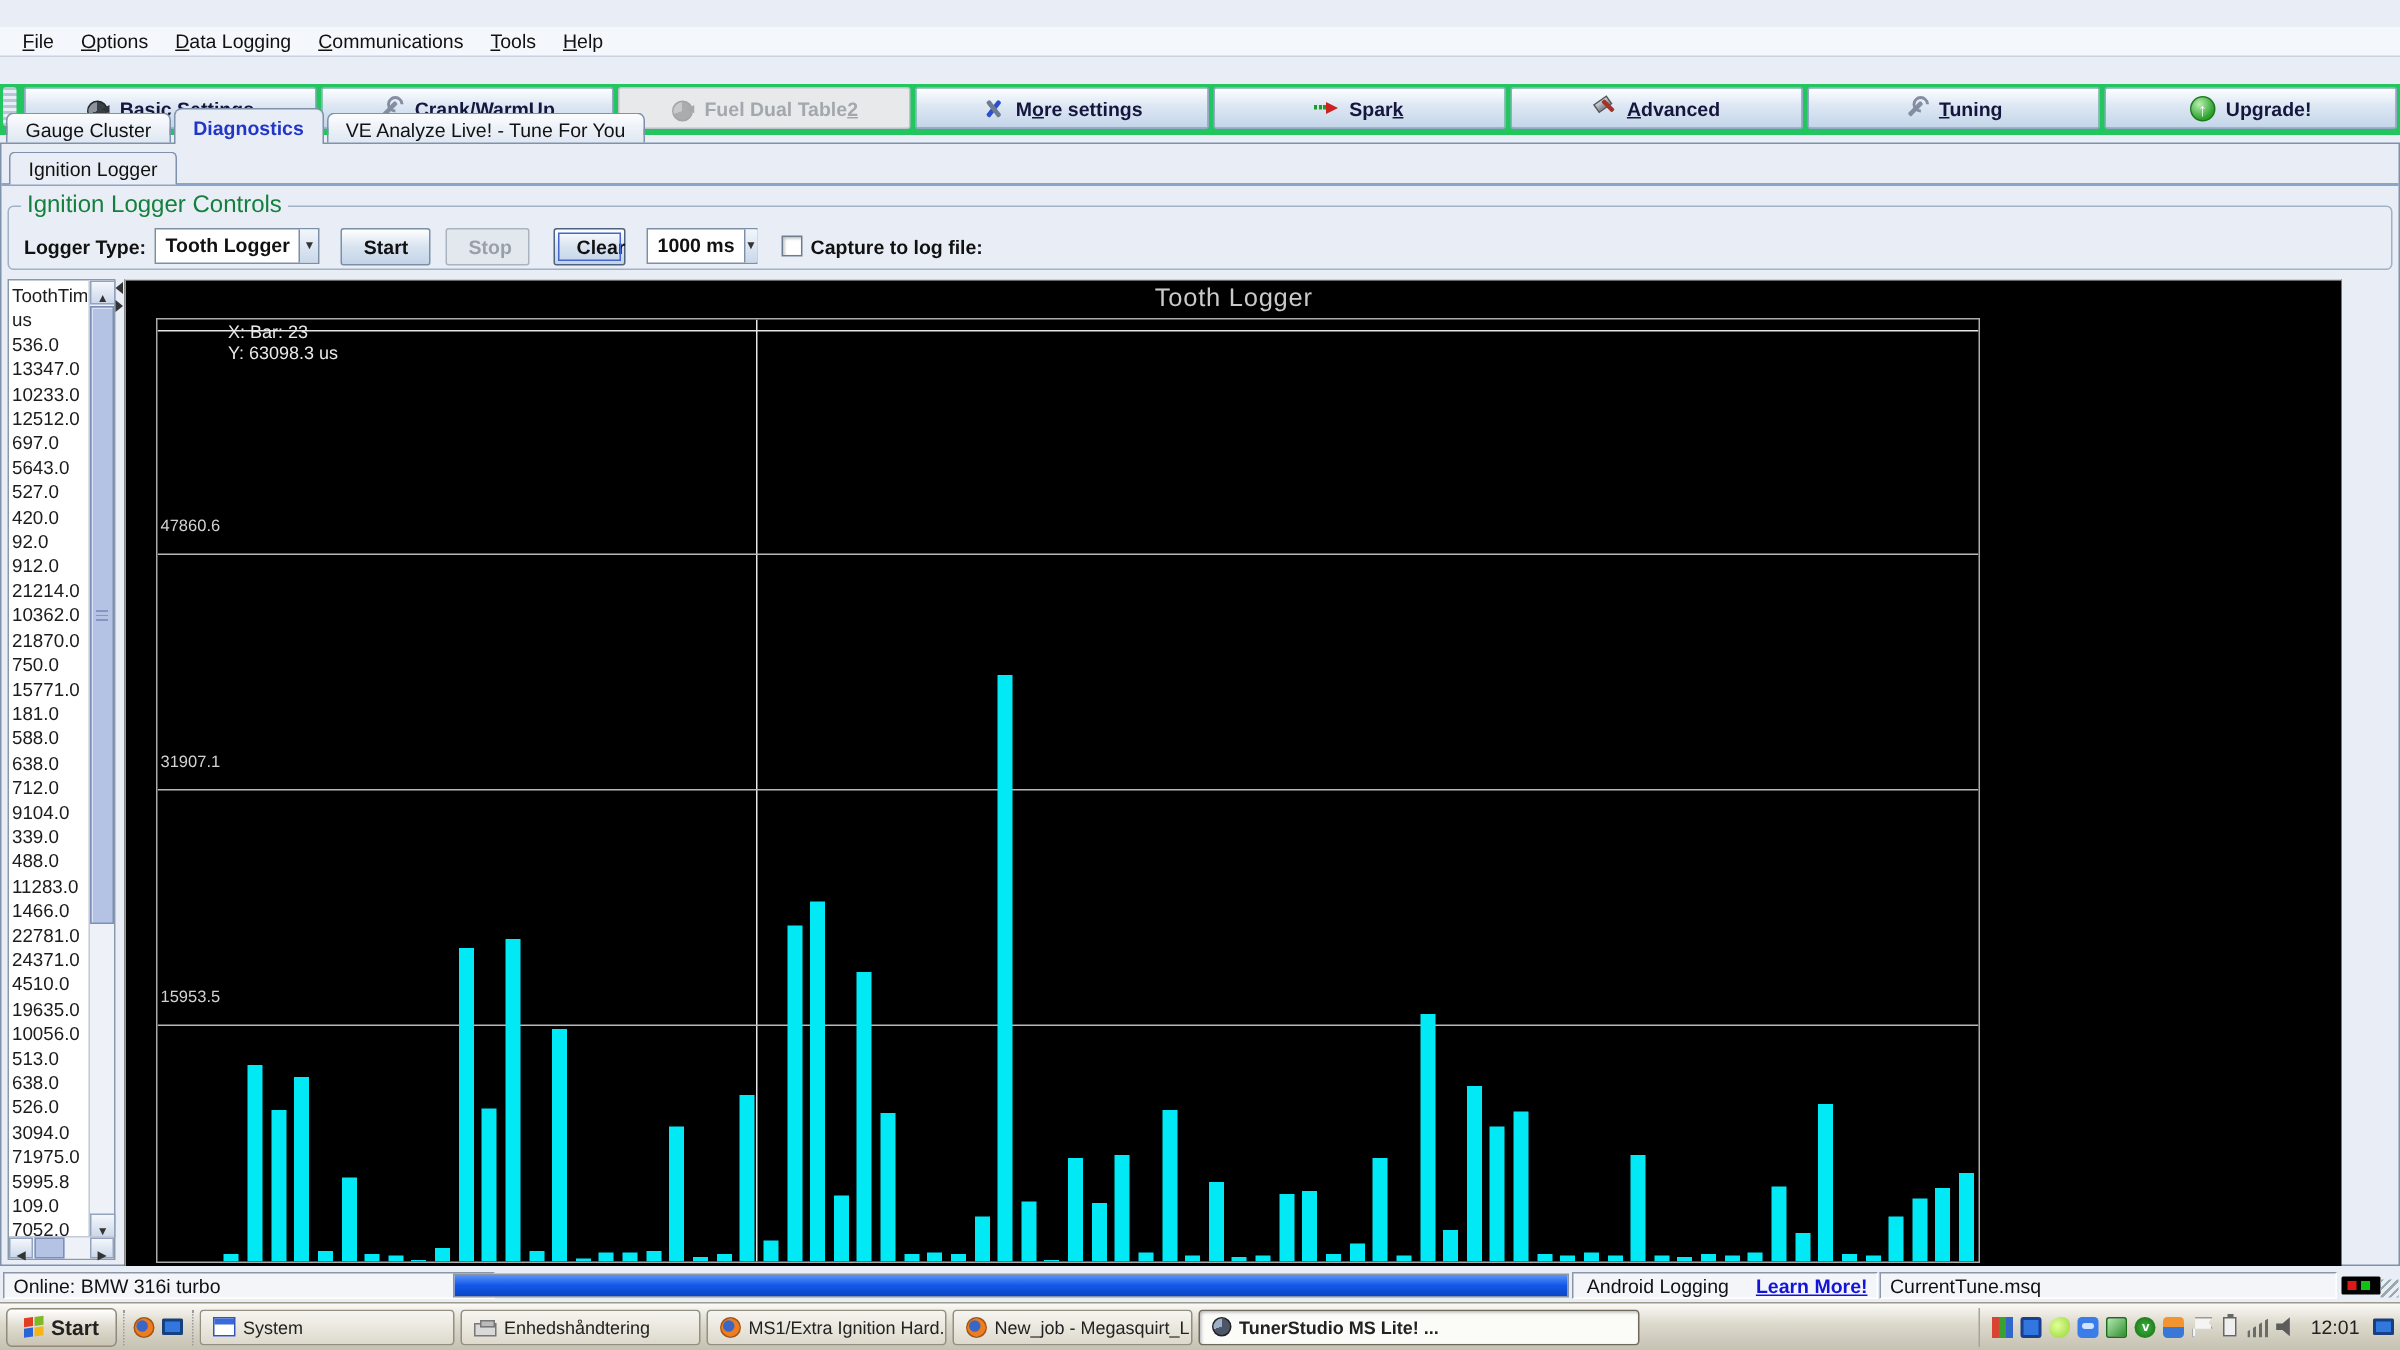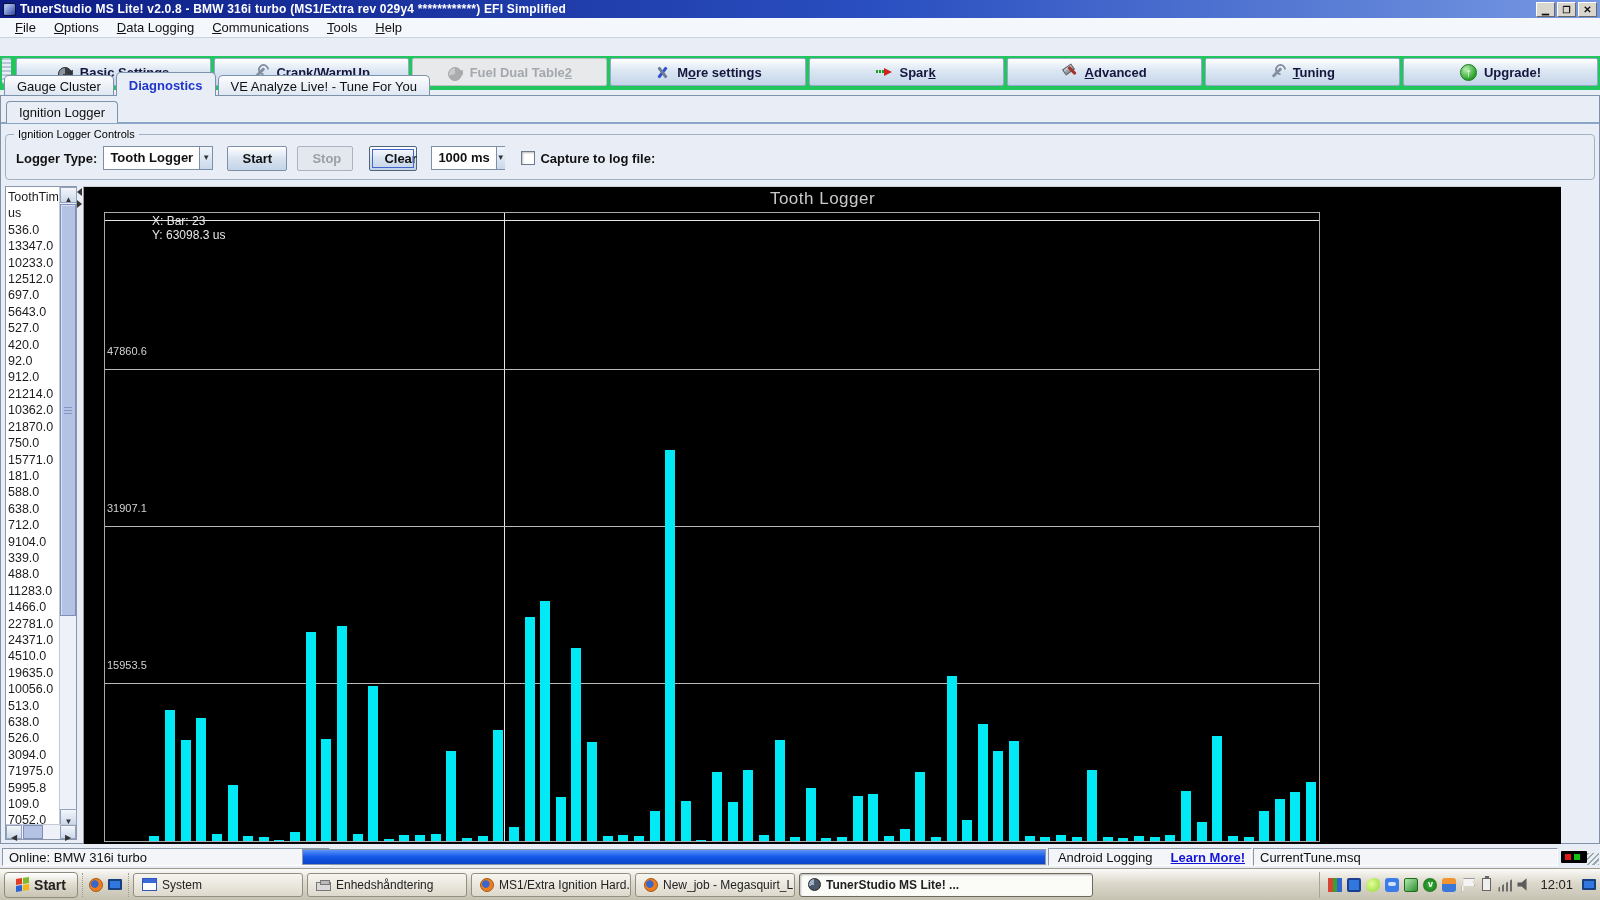--- a/index.html
+++ b/index.html
@@ -50,21 +50,21 @@
 
 .tabrow{position:absolute;left:0;top:72px;width:100%;height:24px;display:flex;align-items:flex-end;padding-left:4px;gap:2px}
 .tab{height:21px;padding:3px 12px 2px;font-size:13px;color:#111;background:linear-gradient(#fbfcfe,#dde6f1);border:1px solid #7e92ac;border-bottom:none;border-radius:5px 5px 0 0;white-space:nowrap}
 .tab.selected{height:24px;background:#e9eef6;color:#2136c8;font-weight:bold;padding-top:5px;position:relative;z-index:3}
 
 
 .content{position:absolute;left:0;top:95px;width:1600px;height:749px;background:#e9eef6;border:1px solid #7e92ac;z-index:2}
 .subtab{position:absolute;left:5px;top:5px;height:22px;padding:3px 12px;font-size:13px;color:#111;background:#e9eef6;border:1px solid #7e92ac;border-bottom:none;border-radius:4px 4px 0 0;z-index:2}
 .subtab-line{position:absolute;left:0;top:26px;width:100%;height:2px;background:#8aa5c6}
 .groupbox{position:absolute;left:4px;top:32px;width:1590px;height:52px;border:1px solid #9fb2c6;border-radius:4px;padding:0}
-.groupbox legend{margin-left:8px;padding:0 4px;font-size:11px;color:#000000}
+.groupbox legend{margin-left:8px;padding:0 4px;font-size:16px;color:#15803d}
 .ctrl-row{display:flex;align-items:center;height:36px;padding-left:10px}
 .lbl{font-size:13px;color:#111;font-weight:bold}
 .combo{display:flex;height:24px;border:1px solid #7c8fa6;background:#fff}
 .combo-val{padding:3px 6px;font-size:13px;font-weight:bold;color:#111;white-space:nowrap;flex:1}
 .combo-btn{width:19px;background:linear-gradient(#f2f6fb,#c9d8ea);border-left:1px solid #7c8fa6;text-align:center;font-size:8px;line-height:22px;color:#333}
 .btn{height:25px;padding:0 14px;font-family:"Liberation Sans",sans-serif;font-size:13px;font-weight:bold;color:#111;background:linear-gradient(#ffffff,#d8e3f0 50%,#c3d4e8);border:1px solid #7c8fa6;border-radius:2px}
 .btn.disabled{color:#9aa0a8;background:#e3e8ee;border-color:#aab4c0}
 .btn.focused{outline:1px solid #4466cc;outline-offset:-4px;border-color:#51637c}
 .checkbox{width:14px;height:14px;background:#fff;border:1px solid #6b7b90;box-shadow:inset 1px 1px 2px #bbb}
 
@@ -146,29 +146,20 @@
 .ti-battery::before{content:"";position:absolute;left:2px;top:-3px;width:4px;height:2px;background:#666}
 .ti-signal{background:repeating-linear-gradient(90deg,#6b6b6b 0 2px,transparent 2px 4px);clip-path:polygon(0 100%,0 72%,100% 10%,100% 100%)}
 .ti-speaker{background:#5c5c5c;clip-path:polygon(0 35%,30% 35%,65% 5%,65% 95%,30% 65%,0 65%)}
 .clock{font-size:13px;color:#222;padding:0 4px}
 </style>
 </head>
 <body>
 
 <div class="window">
 
-  <div class="titlebar">
-    <span class="app-icon"></span>
-    <span class="title-text">TunerStudio MS Lite! v2.0.8 - BMW 316i turbo (MS1/Extra rev 029y4 ************) EFI Simplified</span>
-    <span class="win-btns">
-      <span class="win-btn min"></span>
-      <span class="win-btn max"></span>
-      <span class="win-btn close"></span>
-    </span>
-  </div>
 
   <div class="menubar" id="menubar">
       <span class="menu-item"><u>F</u>ile</span>
       <span class="menu-item"><u>O</u>ptions</span>
       <span class="menu-item"><u>D</u>ata Logging</span>
       <span class="menu-item"><u>C</u>ommunications</span>
       <span class="menu-item"><u>T</u>ools</span>
       <span class="menu-item"><u>H</u>elp</span>
     </div>
 

